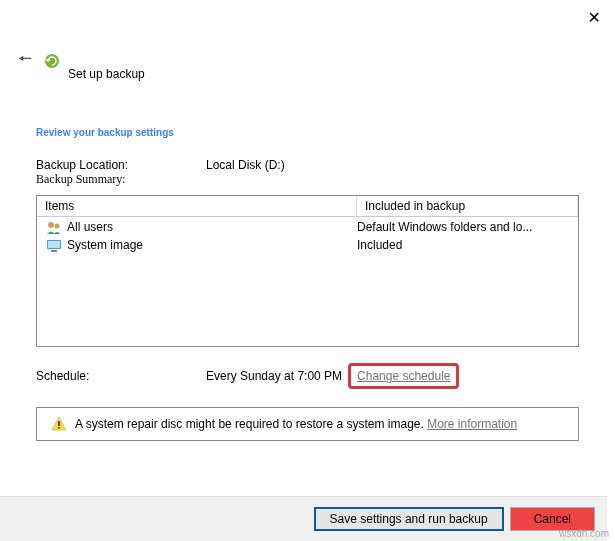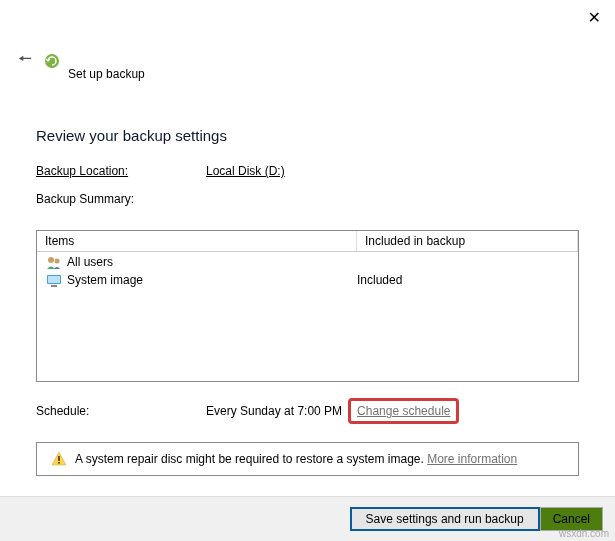--- a/index.html
+++ b/index.html
@@ -33,33 +33,32 @@
     color: #555;
     cursor: pointer;
     padding: 0 4px;
   }
   .app-icon svg { display: block; }
   .title-text { font-size: 12px; margin-top: 27px; }
   .content {
     padding: 10px 36px 0 36px;
   }
   .page-title {
-    color: #0f172a;
-    font-size: 15px;
-    font-weight: 400;
+    color: #3b82f6;
+    font-size: 10px;
+    font-weight: 700;
     margin: 28px 0 20px 0;
   }
   .row {
     display: flex;
-    margin-bottom: 14px;
-    text-decoration: underline;
+    margin-bottom: 0;
   }
   .label-col { width: 170px; }
   .value-col { flex: 1; }
-  .summary-label { margin-bottom: 24px; }
+  .summary-label { margin-bottom: 8px; font-family: Liberation Serif, serif; }
   .items-box {
     border: 1px solid #888;
     background: #fff;
     height: 152px;
     display: flex;
     flex-direction: column;
   }
   .items-head {
     display: flex;
     border-bottom: 1px solid #ccc;
@@ -104,32 +103,33 @@
     padding: 8px 14px;
     display: flex;
     align-items: center;
     gap: 8px;
   }
   .warning-icon svg { display: block; }
   .footer {
     position: absolute;
     bottom: 0;
     left: 0;
-    right: 0;
+    right: 8px;
     background: #f0f0f0;
     border-top: 1px solid #ddd;
     padding: 10px 12px;
     display: flex;
     justify-content: flex-end;
+    gap: 6px;
   }
   .btn {
     font-family: inherit;
     font-size: 12px;
-    padding: 4px 12px;
-    background: #4d7c0f;
+    padding: 4px 23px;
+    background: #ef4444;
     border: 1px solid #aaa;
     cursor: pointer;
   }
   .btn-primary {
     background: #e6e6e6;
     border: 2px solid #0a5aa0;
     padding: 3px 14px;
   }
   .watermark {
     position: absolute;
@@ -177,20 +177,21 @@
       <div class="item-row">
         <span class="ic">
           <svg width="16" height="16" viewBox="0 0 16 16">
             <circle cx="5" cy="5" r="3" fill="#c9a06a"></circle>
             <circle cx="11" cy="6" r="2.5" fill="#c9a06a"></circle>
             <path d="M1 14 Q5 9 9 14" fill="#4a7"></path>
             <path d="M8 14 Q11 10 14 14" fill="#579"></path>
           </svg>
         </span>
         <span class="nm">All users</span>
+        <span class="inc">Default Windows folders and lo...</span>
       </div>
       <div class="item-row">
         <span class="ic">
           <svg width="16" height="16" viewBox="0 0 16 16">
             <rect x="1" y="2" width="14" height="9" rx="1" fill="#3aa0e8"></rect>
             <rect x="2" y="3" width="12" height="7" fill="#bde2f7"></rect>
             <rect x="5" y="12" width="6" height="2" fill="#888"></rect>
           </svg>
         </span>
         <span class="nm">System image</span>

